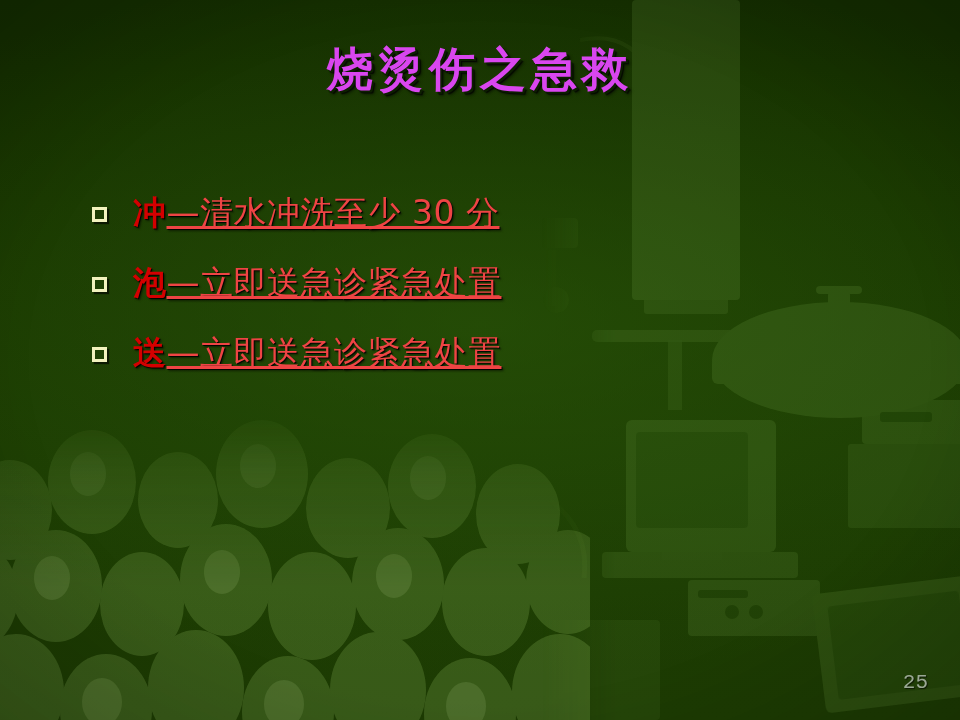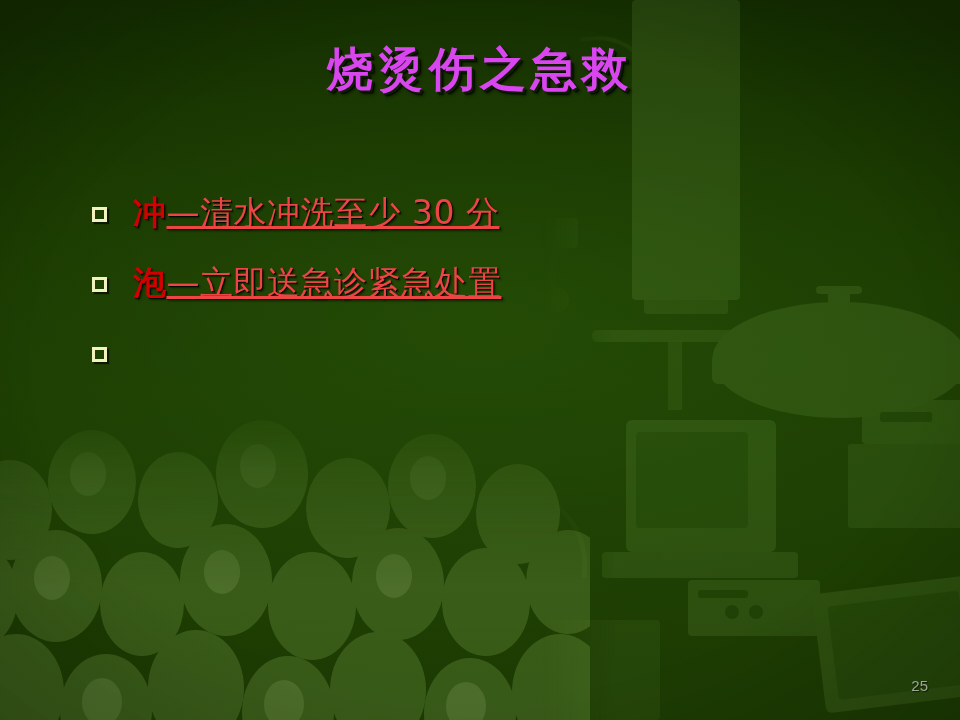--- a/index.html
+++ b/index.html
@@ -132,22 +132,22 @@
 
   .bullet-text .rest {
     color: #ef4444;
     text-decoration: underline;
   }
 
   #page-number {
     position: absolute;
     right: 32px;
     bottom: 26px;
-    font-family: Liberation Sans, sans-serif;
-    font-size: 15px;
+    font-family: Liberation Mono, monospace;
+    font-size: 21px;
     color: #9aa894;
     text-shadow: 1px 1px 1px rgba(0,0,0,0.6);
   }
 </style>
 </head>
 <body>
 
 <div id="slide">
 
   <div class="bg-layer" id="bg-base"></div>
@@ -270,20 +270,21 @@
 
 
       <div class="bullet-row">
         <span class="bullet-marker"></span>
         <span class="bullet-text"><span class="key">泡</span><span class="rest">—立即送急诊紧急处置</span></span>
       </div>
 
 
       <div class="bullet-row">
         <span class="bullet-marker"></span>
+        <span class="bullet-text"><span class="key">送</span><span class="rest">—立即送急诊紧急处置</span></span>
       </div>
 
     </div>
 
     <div id="page-number">25</div>
 
   </div>
 </div>
 
 </body></html>

